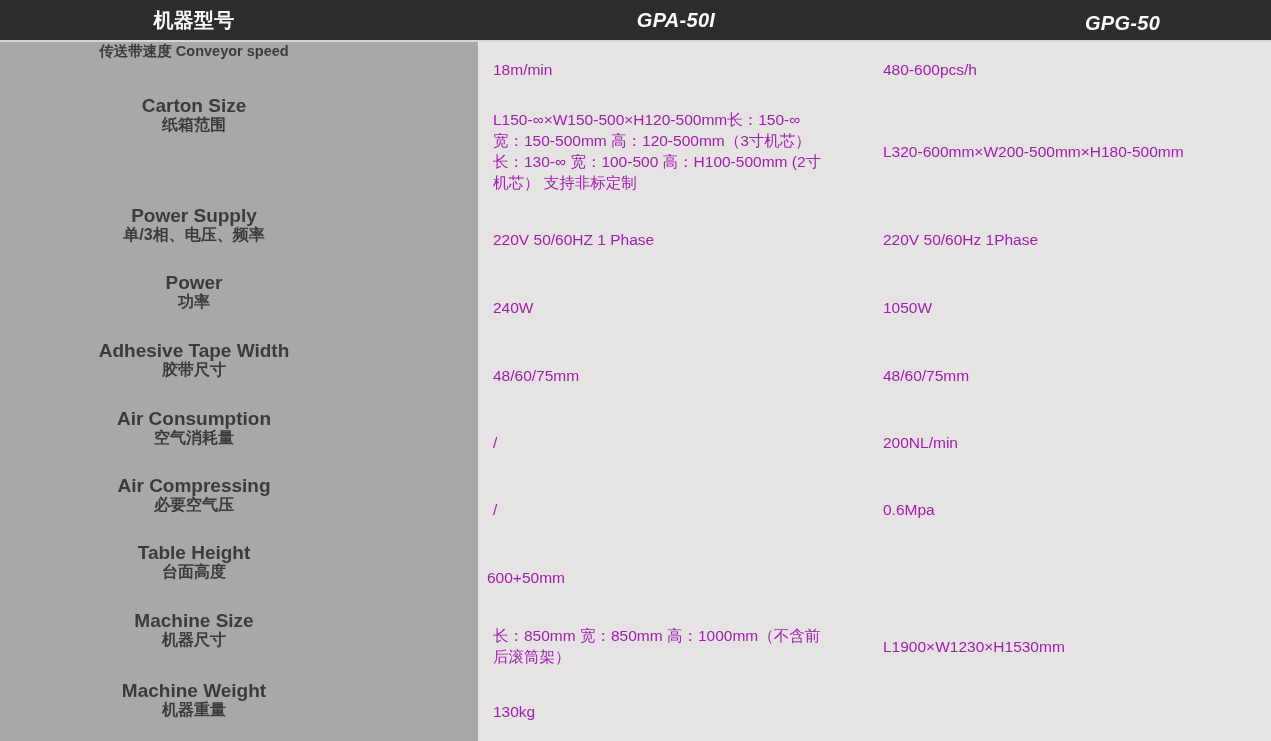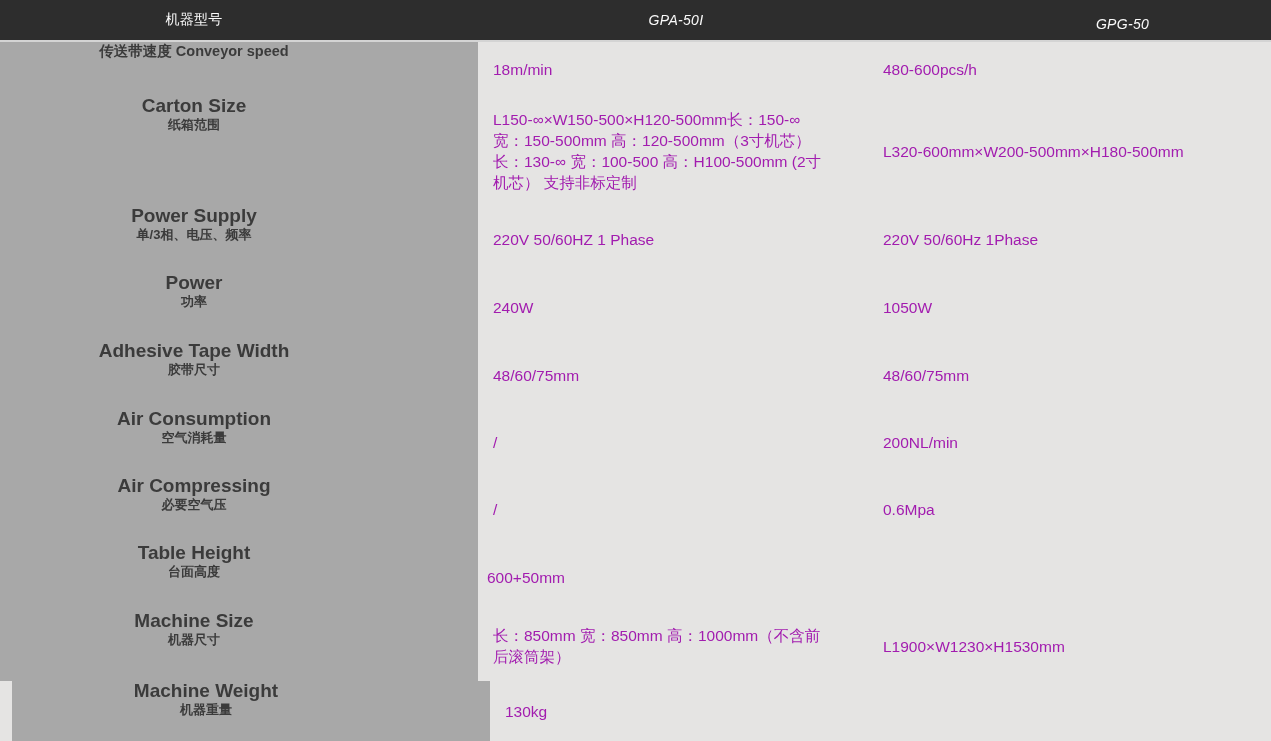--- a/index.html
+++ b/index.html
@@ -22,60 +22,60 @@
   .header-row {
     height: 42px;
     background: #2d2d2d;
     border-bottom: 2px solid #d4d4d4;
     color: #fafafa;
   }
   .header-row .cell {
     display: flex;
     align-items: center;
     justify-content: center;
-    font-size: 14px;
-    font-weight: normal;
+    font-size: 20px;
+    font-weight: bold;
     letter-spacing: 0.3px;
   }
   .header-label-cell { padding-right: 90px; }
   .header-model { font-style: italic; }
   .header-model.gpg { padding-left: 100px; margin-top: 7px; }
   
   .label-cell {
     background: #a8a8a8;
     color: #3b3b3b;
     display: flex;
     flex-direction: column;
     align-items: center;
     text-align: center;
     padding-right: 90px;
     line-height: 19px;
   }
   .label-en { font-weight: bold; font-size: 19px; }
-  .label-zh { font-weight: bold; font-size: 13px; }
+  .label-zh { font-weight: bold; font-size: 16px; }
   .label-single { font-weight: bold; font-size: 14.5px; }
   .value-cell {
     display: flex;
     align-items: center;
     color: #a21caf;
     font-size: 15.5px;
   }
   .value-cell .value-text {
     white-space: pre-line;
     line-height: 21px;
   }
   .value-gpa { padding-left: 15px; padding-right: 12px; }
   .value-gpg { padding-left: 9px;  padding-right: 12px; }
   
   .h54  { height: 54px; }
   .h110 { height: 110px; }
   .h67  { height: 67px; }
   .h68  { height: 68px; }
   .h70  { height: 70px; }
-  .h60  { height: 60px; padding-left: 12px; }
+  .h60  { height: 60px; }
 </style>
 </head>
 <body>
 
 <div class="page">
 
   <div class="row header-row">
     <div class="cell header-label-cell">机器型号</div>
     <div class="cell header-model">GPA-50I</div>
     <div class="cell header-model gpg">GPG-50</div>

